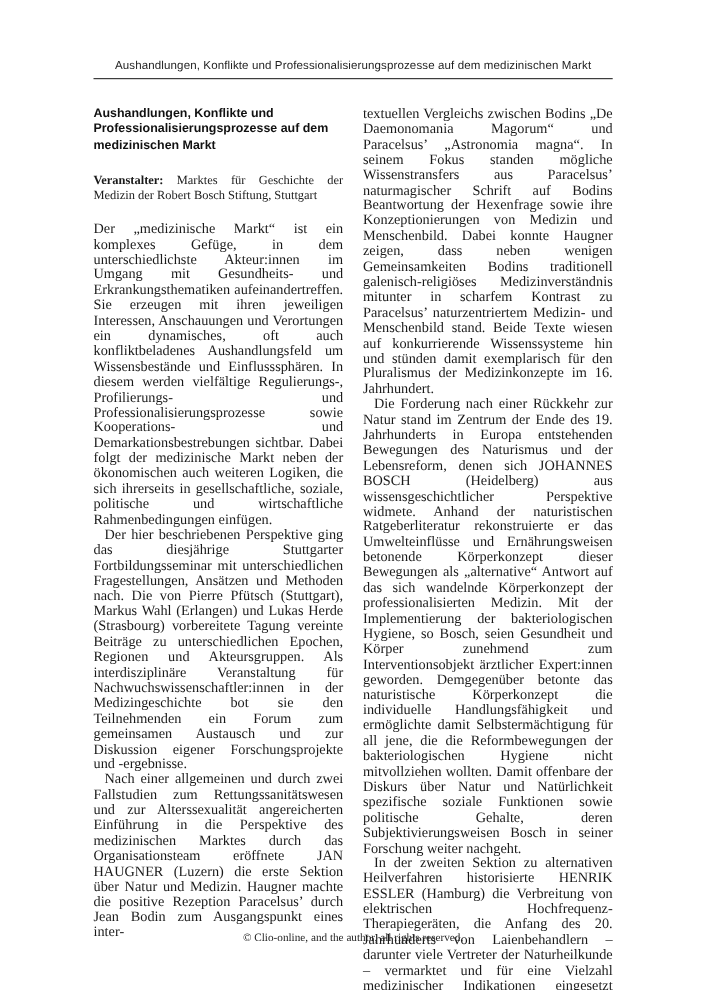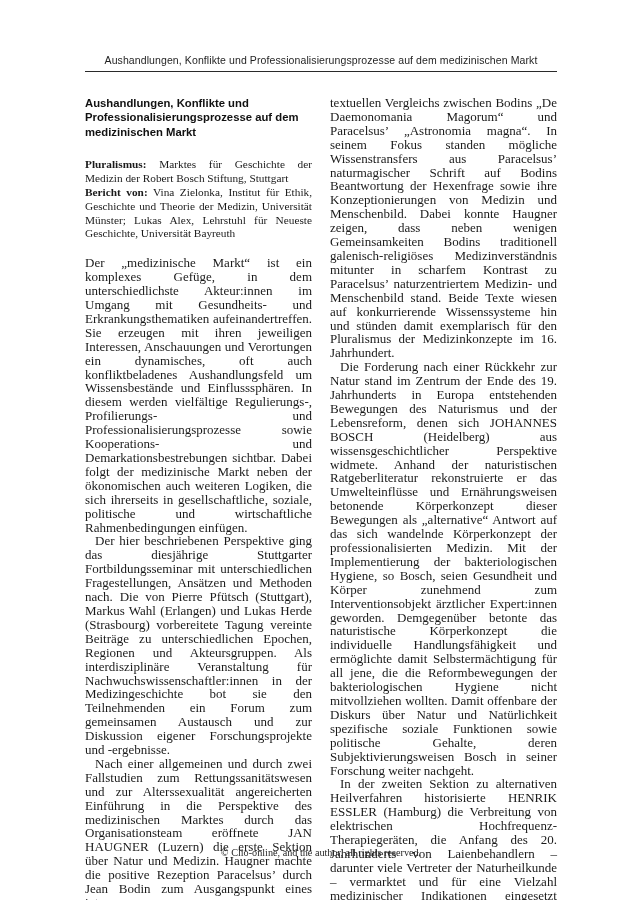--- a/index.html
+++ b/index.html
@@ -87,22 +87,21 @@
 <div id="page">
 
   <div class="running-head">Aushandlungen, Konflikte und Professionalisierungsprozesse auf dem medizinischen Markt</div>
 
   <div class="content">
 
     <div class="col">
       <h1 class="article-title">Aushandlungen, Konflikte und Professionalisierungsprozesse auf dem medizinischen Markt</h1>
 
       <div class="meta">
-        <p><span class="label">Pluralismus:</span><span> Marktes für Geschichte der Medizin der Robert Bosch Stiftung, Stuttgart</span></p>
-        <p><span class="label">Bericht von:</span><span> Vina Zielonka, Institut für Ethik, Geschichte und Theorie der Medizin, Universität Münster; Lukas Alex, Lehrstuhl für Neueste Geschichte, Universität Bayreuth</span></p>
+        <p><span class="label">Veranstalter:</span><span> Marktes für Geschichte der Medizin der Robert Bosch Stiftung, Stuttgart</span></p>
       </div>
 
       <div class="body-text">
         <p>Der „medizinische Markt“ ist ein komplexes Gefüge, in dem unterschiedlichste Akteur:innen im Umgang mit Gesundheits- und Erkrankungsthematiken aufeinandertreffen. Sie erzeugen mit ihren jeweiligen Interessen, Anschauungen und Verortungen ein dynamisches, oft auch konfliktbeladenes Aushandlungsfeld um Wissensbestände und Einflusssphären. In diesem werden vielfältige Regulierungs-, Profilierungs- und Professionalisierungsprozesse sowie Kooperations- und Demarkationsbestrebungen sichtbar. Dabei folgt der medizinische Markt neben der ökonomischen auch weiteren Logiken, die sich ihrerseits in gesellschaftliche, soziale, politische und wirtschaftliche Rahmenbedingungen einfügen.</p>
         <p class="indent">Der hier beschriebenen Perspektive ging das diesjährige Stuttgarter Fortbildungsseminar mit unterschiedlichen Fragestellungen, Ansätzen und Methoden nach. Die von Pierre Pfütsch (Stuttgart), Markus Wahl (Erlangen) und Lukas Herde (Strasbourg) vorbereitete Tagung vereinte Beiträge zu unterschiedlichen Epochen, Regionen und Akteursgruppen. Als interdisziplinäre Veranstaltung für Nachwuchswissenschaftler:innen in der Medizingeschichte bot sie den Teilnehmenden ein Forum zum gemeinsamen Austausch und zur Diskussion eigener Forschungsprojekte und -ergebnisse.</p>
         <p class="indent">Nach einer allgemeinen und durch zwei Fallstudien zum Rettungssanitätswesen und zur Alterssexualität angereicherten Einführung in die Perspektive des medizinischen Marktes durch das Organisationsteam eröffnete JAN HAUGNER (Luzern) die erste Sektion über Natur und Medizin. Haugner machte die positive Rezeption Paracelsus’ durch Jean Bodin zum Ausgangspunkt eines inter-</p>
       </div>
     </div>
 
     <div class="col">

